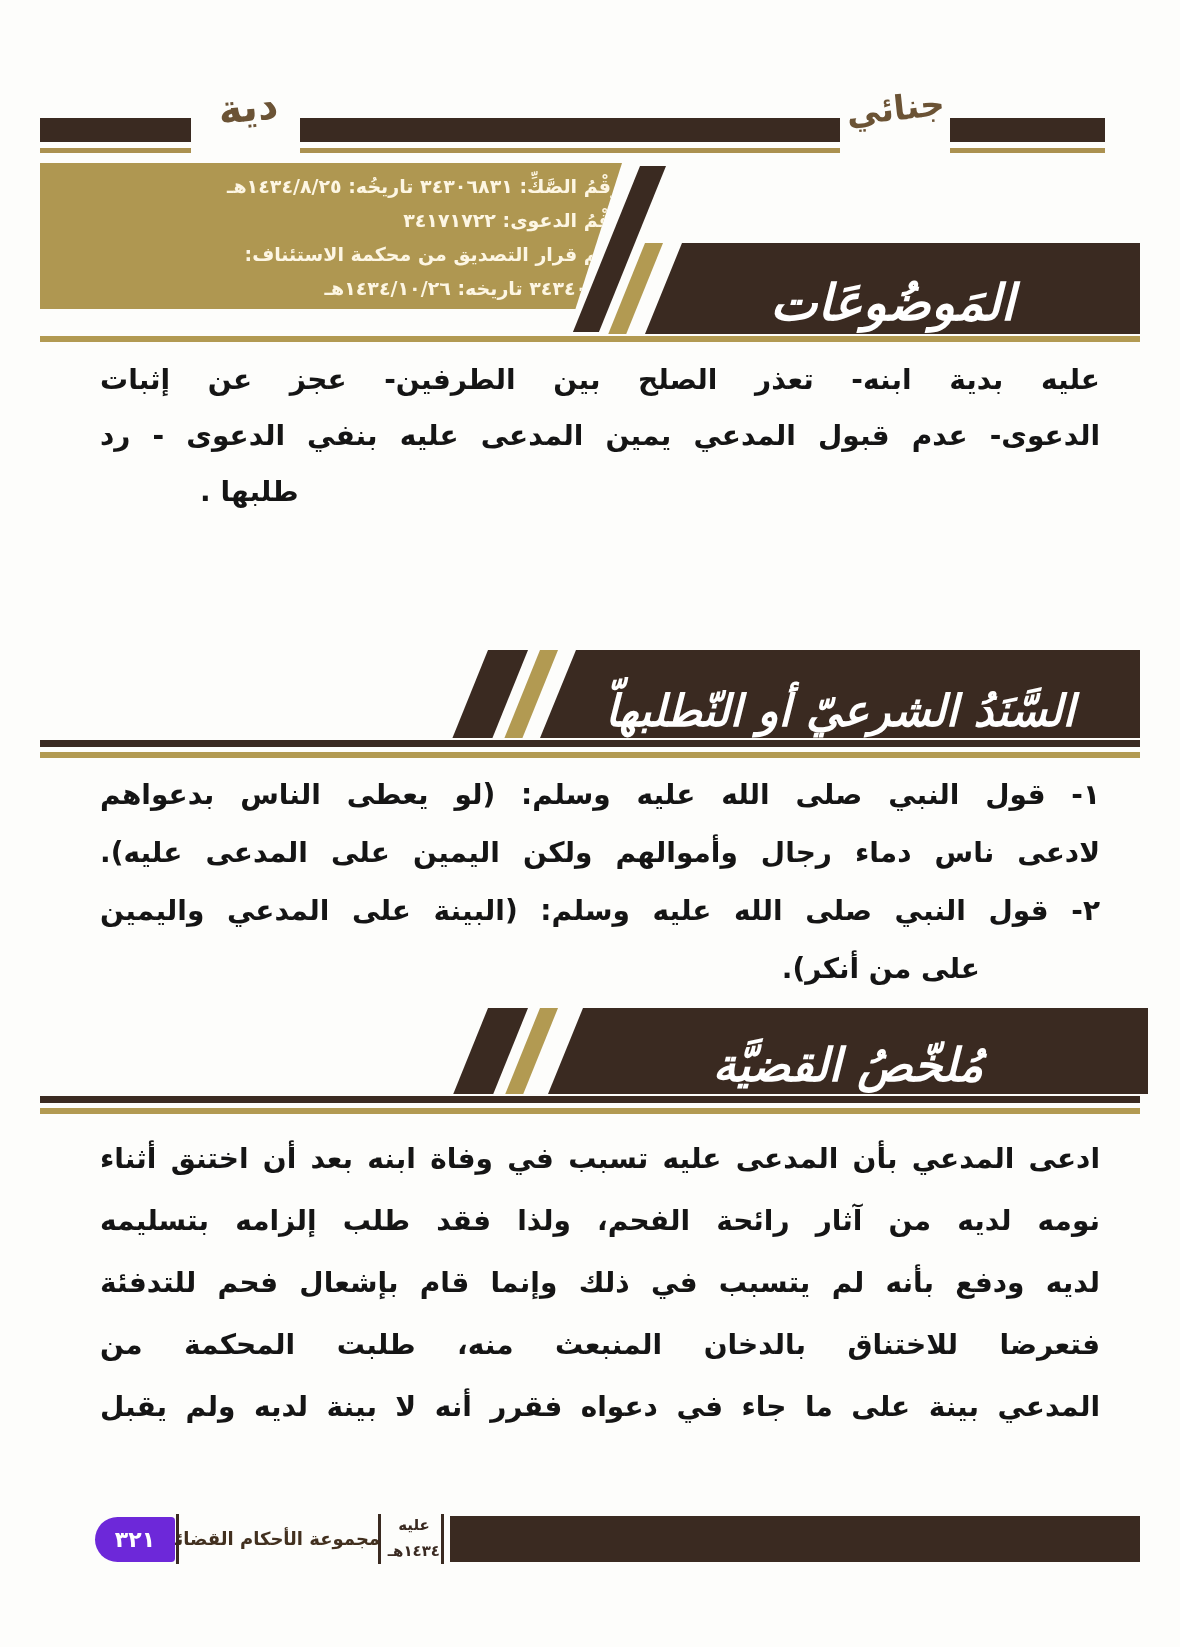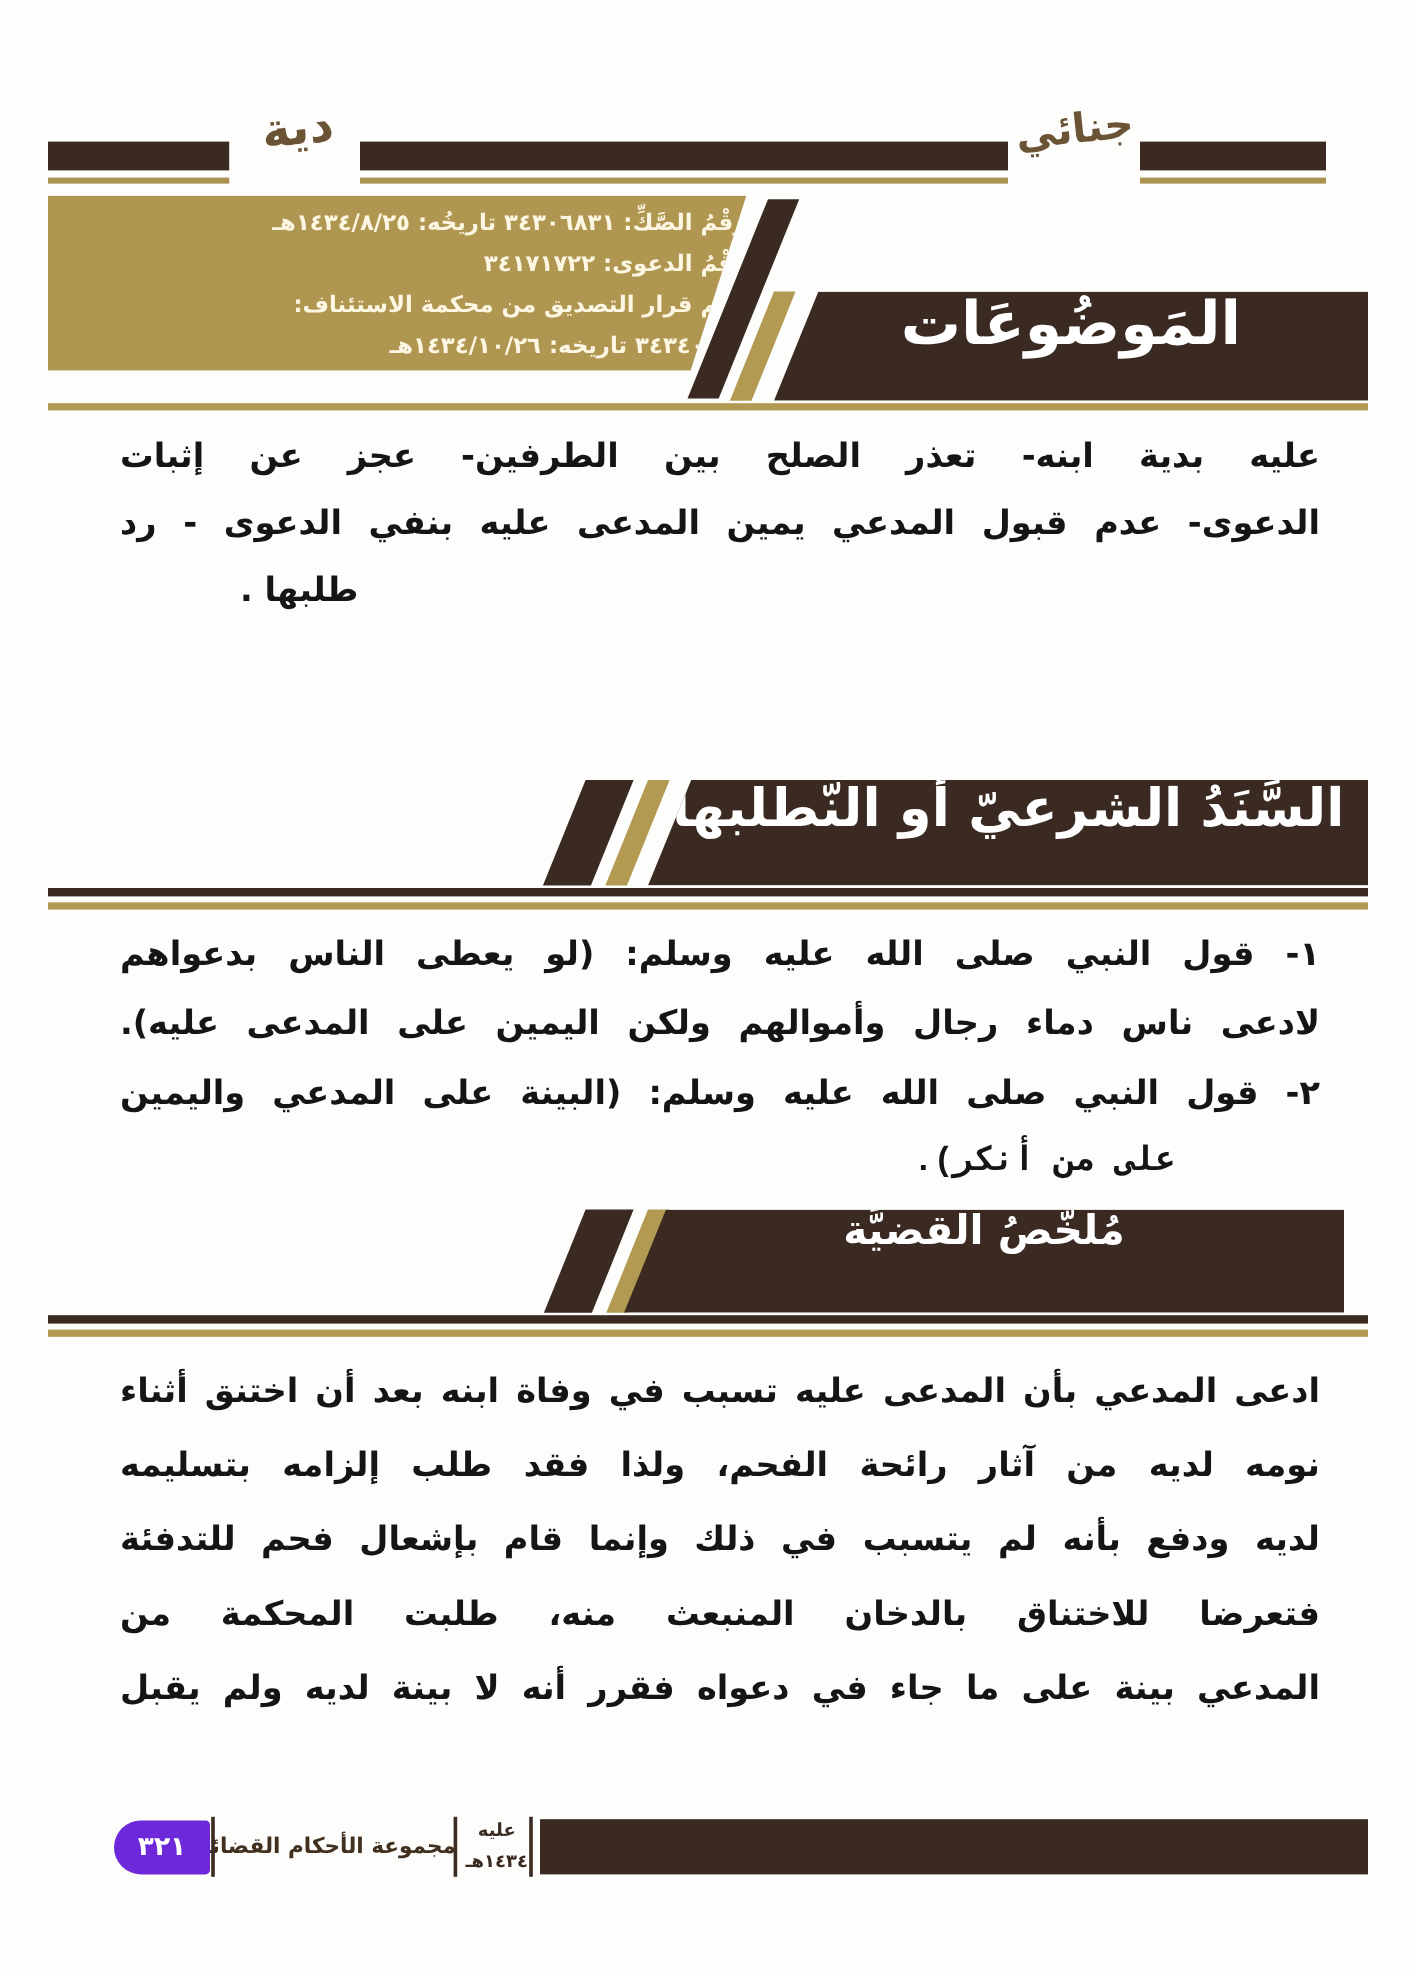--- a/index.html
+++ b/index.html
@@ -29,38 +29,39 @@
   .case-panel .cline{padding-left:70px;white-space:nowrap;}
   .cline.l1{padding-left:52px;}
   .cline.l4{padding-left:90px;}
   
   .slash{position:absolute;transform:skewX(-22deg);transform-origin:top center;}
   .slash.dark{background:#3a2a21;}
   .slash.gold{background:#b29a52;}
   
   .banner{
     position:absolute;background:#3a2a21;color:#ffffff;
-    display:flex;align-items:flex-start;justify-content:center;
+    display:flex;align-items:flex-end;justify-content:center;
     font-weight:bold;
+    font-style:italic;
   }
   .banner-title{transform:translateY(-2px);}
   .rule{position:absolute;}
   .rule.gold{background:#b29a52;}
   .rule.dark{background:#3a2a21;}
   
   .body-block{
     position:absolute;left:100px;width:1000px;
     color:#151515;font-weight:bold;font-size:28px;
   }
   .tline{
     text-align:justify;text-align-last:justify;
     white-space:normal;
   }
   .tline.left-short{text-align:left;text-align-last:left;padding-left:100px;}
-  .tline.right-indent{text-align:right;text-align-last:right;padding-left:0;padding-right:120px;font-family:Liberation Mono, monospace;}
+  .tline.right-indent{text-align:right;text-align-last:right;padding-left:0;padding-right:120px;}
   .s1 .tline{line-height:56px;}
   .s2 .tline{line-height:58px;}
   .s3 .tline{line-height:62px;}
   
   .footer-bar{position:absolute;left:450px;top:1516px;width:690px;height:46px;background:#3a2a21;}
   .vrule{position:absolute;width:3px;height:50px;top:1514px;background:#3a2a21;}
   .year-block{
     position:absolute;left:388px;top:1512px;width:52px;
     color:#3a2a21;font-weight:bold;font-size:15px;line-height:26px;text-align:center;
   }
@@ -121,21 +122,21 @@
 
   <div class="body-block s2" style="top:766px;">
     <div class="tline">١- قول النبي صلى الله عليه وسلم: (لو يعطى الناس بدعواهم</div>
     <div class="tline">لادعى ناس دماء رجال وأموالهم ولكن اليمين على المدعى عليه).</div>
     <div class="tline">٢- قول النبي صلى الله عليه وسلم: (البينة على المدعي واليمين</div>
     <div class="tline right-indent">على من أنكر).</div>
   </div>
 
   <div class="slash dark" style="left:488px;top:1008px;width:40px;height:86px;"></div>
   <div class="slash gold" style="left:540px;top:1008px;width:18px;height:86px;"></div>
-  <div class="banner" style="left:520px;top:1008px;width:600px;height:86px;font-size:34px;clip-path:polygon(35px 0,100% 0,100% 100%,0 100%);">
+  <div class="banner" style="left:548px;top:1008px;width:600px;height:86px;font-size:46px;clip-path:polygon(35px 0,100% 0,100% 100%,0 100%);">
     <span class="banner-title">مُلخّصُ القضيَّة</span>
   </div>
   <div class="rule dark" style="left:40px;top:1096px;width:1100px;height:7px;"></div>
   <div class="rule gold" style="left:40px;top:1108px;width:1100px;height:6px;"></div>
 
   <div class="body-block s3" style="top:1128px;">
     <div class="tline">ادعى المدعي بأن المدعى عليه تسبب في وفاة ابنه بعد أن اختنق أثناء</div>
     <div class="tline">نومه لديه من آثار رائحة الفحم، ولذا فقد طلب إلزامه بتسليمه</div>
     <div class="tline">لديه ودفع بأنه لم يتسبب في ذلك وإنما قام بإشعال فحم للتدفئة</div>
     <div class="tline">فتعرضا للاختناق بالدخان المنبعث منه، طلبت المحكمة من</div>

